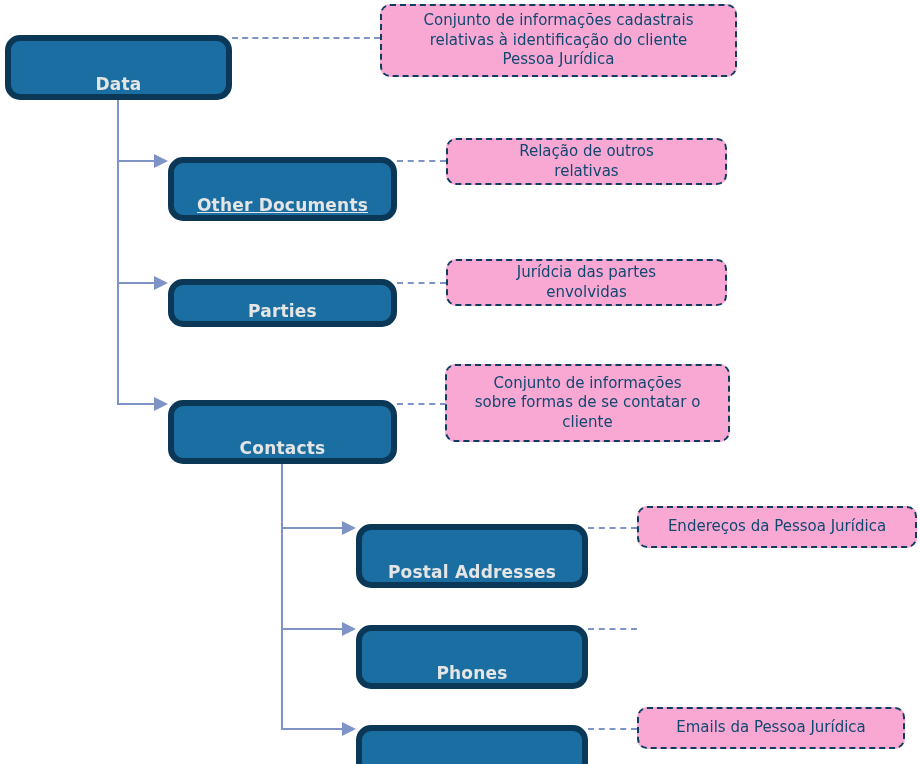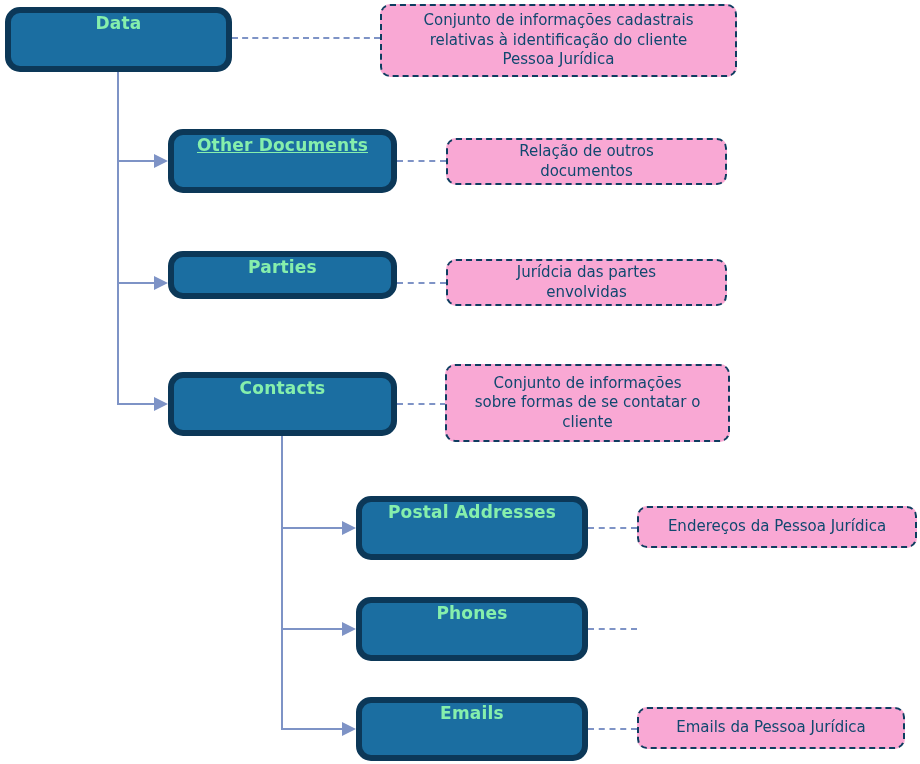--- a/index.html
+++ b/index.html
@@ -4,23 +4,24 @@
 <style>
   html,body{margin:0;padding:0;background:#ffffff;}
   #canvas{
     position:relative;width:920px;height:764px;background:#ffffff;overflow:hidden;
     font-family:"DejaVu Sans","Liberation Sans",sans-serif;
   }
   
   .node{
     position:absolute;box-sizing:border-box;
     background:#1b6ea1;border:6px solid #0c3858;border-radius:15px;
-    display:flex;align-items:flex-start;justify-content:center;
-    color:#86efac;font-size:17px;font-weight:600;letter-spacing:.2px;
+    display:flex;align-items:flex-end;justify-content:center;
+    color:#e5e5e5;font-size:17px;font-weight:600;letter-spacing:.2px;
     cursor:default;
+    margin-top:28px;
   }
   
   .note{
     position:absolute;box-sizing:border-box;background:#f9a8d4;
     border:2px dashed #0e3d60;border-radius:10px;
     display:flex;align-items:center;justify-content:center;text-align:center;
     color:#10486f;font-size:15px;line-height:1.3;
   }
   
   .vline{position:absolute;width:2px;background:#7e93c6;}
@@ -91,21 +92,21 @@
     <span>Conjunto de informações cadastrais relativas à identificação do cliente Pessoa Jurídica</span>
   </div>
 
   <div class="hline branch-other"></div>
   <div class="arrow arrow-other"></div>
   <div class="node node-other">
     <span>Other Documents</span>
   </div>
   <div class="dashline dash-other"></div>
   <div class="note note-other">
-    <span>Relação de outros documentos</span>
+    <span>Relação de outros relativas</span>
   </div>
 
   <div class="hline branch-parties"></div>
   <div class="arrow arrow-parties"></div>
   <div class="node node-parties">
     <span>Parties</span>
   </div>
   <div class="dashline dash-parties"></div>
   <div class="note note-parties">
     <span>Jurídcia das partes envolvidas</span>

